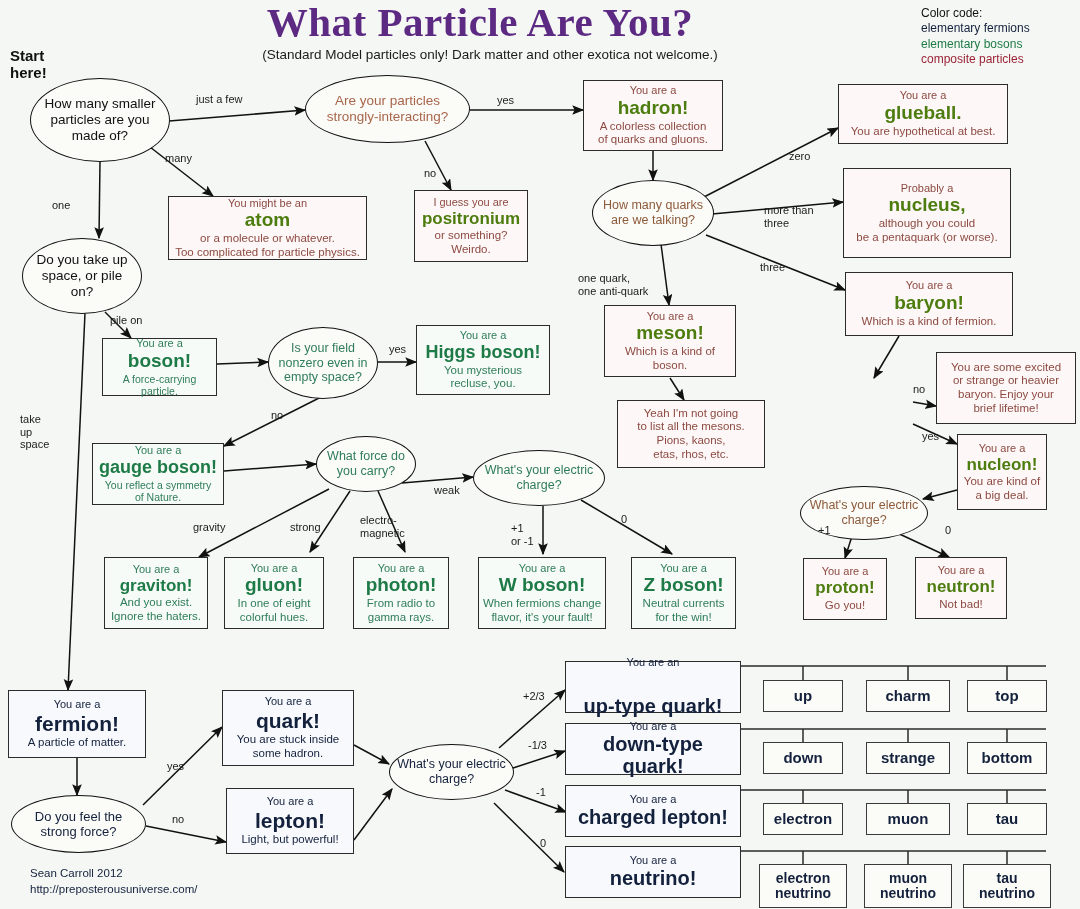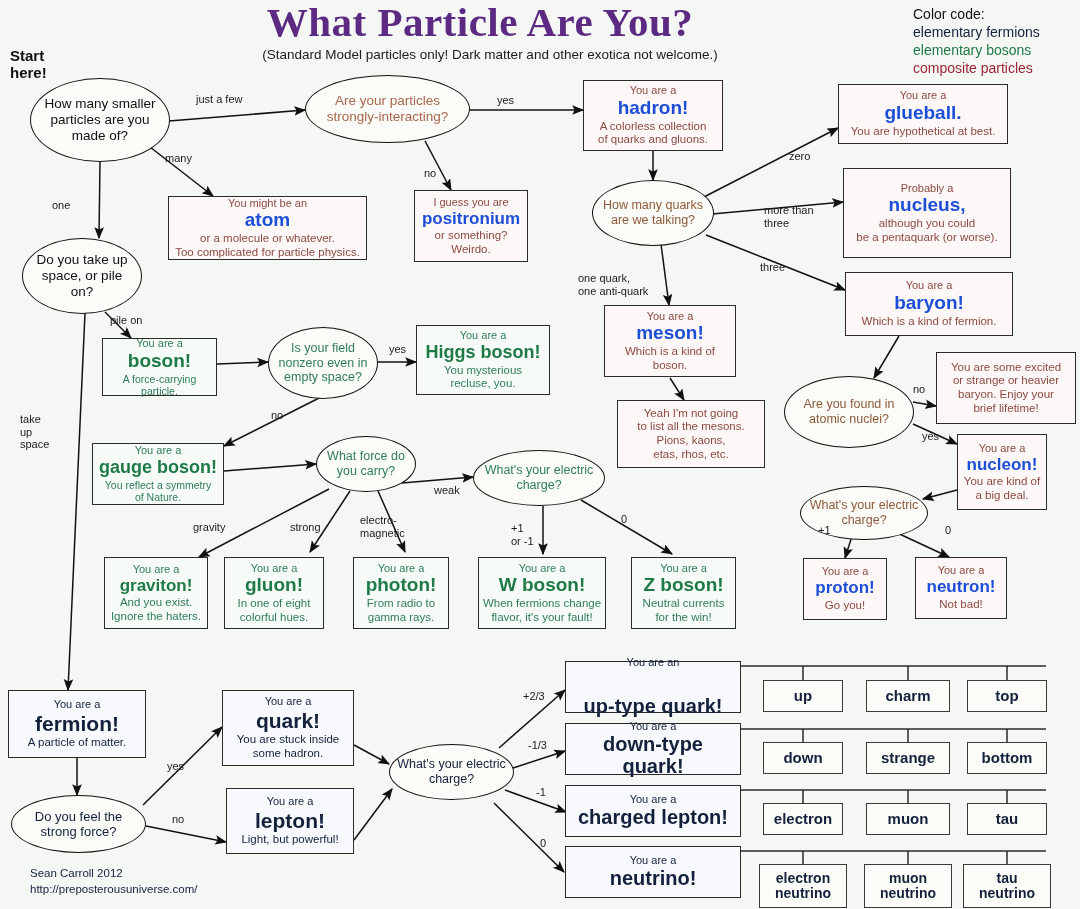--- a/index.html
+++ b/index.html
@@ -27,21 +27,21 @@
     font-size:13.5px;
     color:#1b1b1b;
   }
   .starthere{
     position:absolute;
     font-size:15px;font-weight:bold;color:#111;line-height:1.12;
   }
   .credit{
     position:absolute;font-size:11.5px;color:#14213d;line-height:1.35;
   }
-  .legend{position:absolute;font-size:14px;line-height:1.28;}
+  .legend{position:absolute;font-size:12px;line-height:1.28;margin-left:8px;}
   .legend div{white-space:nowrap;}
   .lg-head{color:#111;}
   .lg-fermion{color:#14213d;}
   .lg-boson{color:#1e7a46;}
   .lg-composite{color:#9b2335;}
 
   
   .elabel{
     position:absolute;font-size:11px;color:#1b1b1b;
     line-height:1.15;white-space:nowrap;
@@ -76,21 +76,21 @@
     display:flex;flex-direction:column;align-items:center;justify-content:center;
     padding:3px 4px;
     line-height:1.18;
   }
   .node-box .pre{font-size:11px;}
   .node-box .big{font-weight:bold;font-size:19px;line-height:1.1;margin:1px 0;}
   .node-box .post{font-size:11.5px;}
   .node-box .plain{font-size:11.5px;}
 
   .c-composite .pre,.c-composite .post,.c-composite .plain{color:#8d4a42;}
-  .c-composite .big{color:#1d4ed8;}
+  .c-composite .big{color:#4d7c0f;}
   .c-composite{background:#fdf8f7;}
 
   .c-boson .pre,.c-boson .post,.c-boson .plain{color:#2f7d5a;}
   .c-boson .big{color:#1e7a46;}
   .c-boson{background:#f7fbf7;}
 
   .c-fermion .pre,.c-fermion .post,.c-fermion .plain{color:#14213d;}
   .c-fermion .big{color:#14213d;}
   .c-fermion{background:#f7f9fc;}
 
@@ -243,23 +243,20 @@
   </div>
 
   <div class="node-ell ell-boson" style="left:473px;top:450px;width:132px;height:56px;font-size:12.5px;">
     <span>What's your electric charge?</span>
   </div>
 
   <div class="node-ell ell-comp" style="left:592px;top:180px;width:122px;height:66px;font-size:12.5px;">
     <span>How many quarks are we talking?</span>
   </div>
 
-  <div class="node-ell ell-comp" style="left:784px;top:376px;width:130px;height:72px;font-size:12.5px;">
-    <span>Are you found in atomic nuclei?</span>
-  </div>
 
   <div class="node-ell ell-comp" style="left:800px;top:486px;width:128px;height:54px;font-size:12.5px;">
     <span>What's your electric charge?</span>
   </div>
 
   <div class="node-ell ell-nav" style="left:11px;top:795px;width:135px;height:58px;font-size:13px;">
     <span>Do you feel the strong force?</span>
   </div>
 
   <div class="node-ell ell-nav" style="left:389px;top:744px;width:125px;height:56px;font-size:12.5px;">

